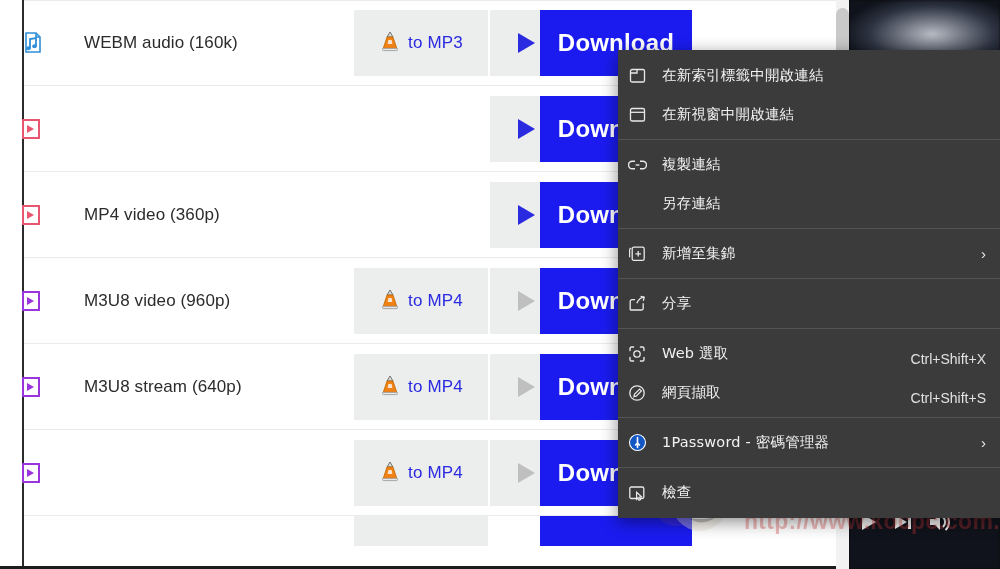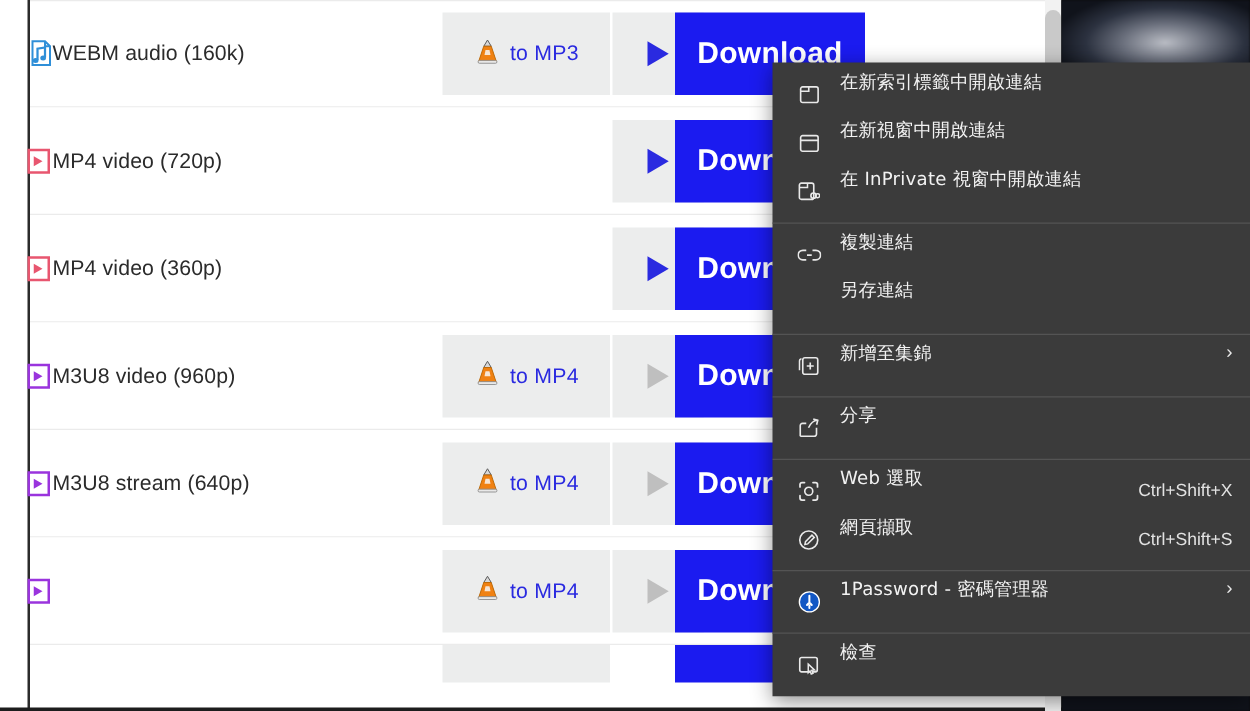--- a/index.html
+++ b/index.html
@@ -68,20 +68,21 @@
     justify-content: center;
   }
 
   .row-label {
     position: absolute;
     left: 18px;
     font-size: 17px;
     color: #2b2b2b;
     letter-spacing: 0.1px;
     white-space: nowrap;
+    padding-left: 42px;
   }
 
   
   .btn-convert {
     position: absolute;
     left: 330px;
     width: 134px;
     height: 66px;
     background: #eceded;
     display: flex;
@@ -251,21 +252,22 @@
     background: #3b3b3b;
     box-shadow: 0 4px 16px rgba(0,0,0,.45);
     padding: 6px 0 6px 0;
     color: #ffffff;
     font-size: 14.5px;
   }
   .menu-item {
     position: relative;
     height: 39px;
     display: flex;
-    padding: 0 14px 0 18px;
+    align-items: center;
+    padding: 0 14px 0 8px;
     white-space: nowrap;
   }
   .menu-icon {
     width: 22px;
     min-width: 22px;
     margin-right: 14px;
     display: flex;
     align-items: center;
     justify-content: center;
   }
@@ -328,21 +330,20 @@
            </div>
           <div class="btn-download">Download</div>
         </div>
         <div class="row">
           <span class="row-icon">
             <svg width="26" height="26" viewBox="0 0 26 26">
         <rect x="5" y="4" width="16" height="18" fill="none" stroke="#e8566f" stroke-width="2"></rect>
         <polygon points="9,9 16,13 9,17" fill="#e8566f"></polygon>
       </svg>
           </span>
-          <span class="row-label">MP4 video (720p)</span>
           <div class="btn-play">
              <span class="tri"></span>
            </div>
           <div class="btn-download">Download</div>
         </div>
         <div class="row">
           <span class="row-icon">
             <svg width="26" height="26" viewBox="0 0 26 26">
         <rect x="5" y="4" width="16" height="18" fill="none" stroke="#e8566f" stroke-width="2"></rect>
         <polygon points="9,9 16,13 9,17" fill="#e8566f"></polygon>
@@ -488,31 +489,20 @@
       </div>
       <div class="menu-item">
         <span class="menu-icon">
           <svg width="17" height="17" viewBox="0 0 17 17">
         <rect x="1.5" y="2.5" width="14" height="12.5" rx="1.6" fill="none" stroke="#e9e9e9" stroke-width="1.3"></rect>
         <path d="M1.5 6.3 H15.5" fill="none" stroke="#e9e9e9" stroke-width="1.3"></path>
       </svg>
         </span>
         <span class="menu-label">在新視窗中開啟連結</span>
       </div>
-      <div class="menu-item">
-        <span class="menu-icon">
-          <svg width="18" height="18" viewBox="0 0 18 18">
-        <rect x="1.5" y="1.5" width="11.5" height="13" rx="1.6" fill="none" stroke="#e9e9e9" stroke-width="1.3"></rect>
-        <path d="M1.5 5 H8 V1.5" fill="none" stroke="#e9e9e9" stroke-width="1.2"></path>
-        <circle cx="12.8" cy="11.5" r="2.1" fill="none" stroke="#e9e9e9" stroke-width="1.3"></circle>
-        <circle cx="16.1" cy="11.5" r="1.6" fill="none" stroke="#e9e9e9" stroke-width="1.2"></circle>
-      </svg>
-        </span>
-        <span class="menu-label">在 InPrivate 視窗中開啟連結</span>
-      </div>
       <div class="menu-sep"></div>
       <div class="menu-item">
         <span class="menu-icon">
           <svg width="19" height="14" viewBox="0 0 19 14">
         <path d="M7.6 7 H11.4" stroke="#e9e9e9" stroke-width="1.4"></path>
         <path d="M7 3.2 H4.3 A3.8 3.8 0 0 0 4.3 10.8 H7" fill="none" stroke="#e9e9e9" stroke-width="1.4"></path>
         <path d="M12 3.2 H14.7 A3.8 3.8 0 0 1 14.7 10.8 H12" fill="none" stroke="#e9e9e9" stroke-width="1.4"></path>
       </svg>
         </span>
         <span class="menu-label">複製連結</span>

